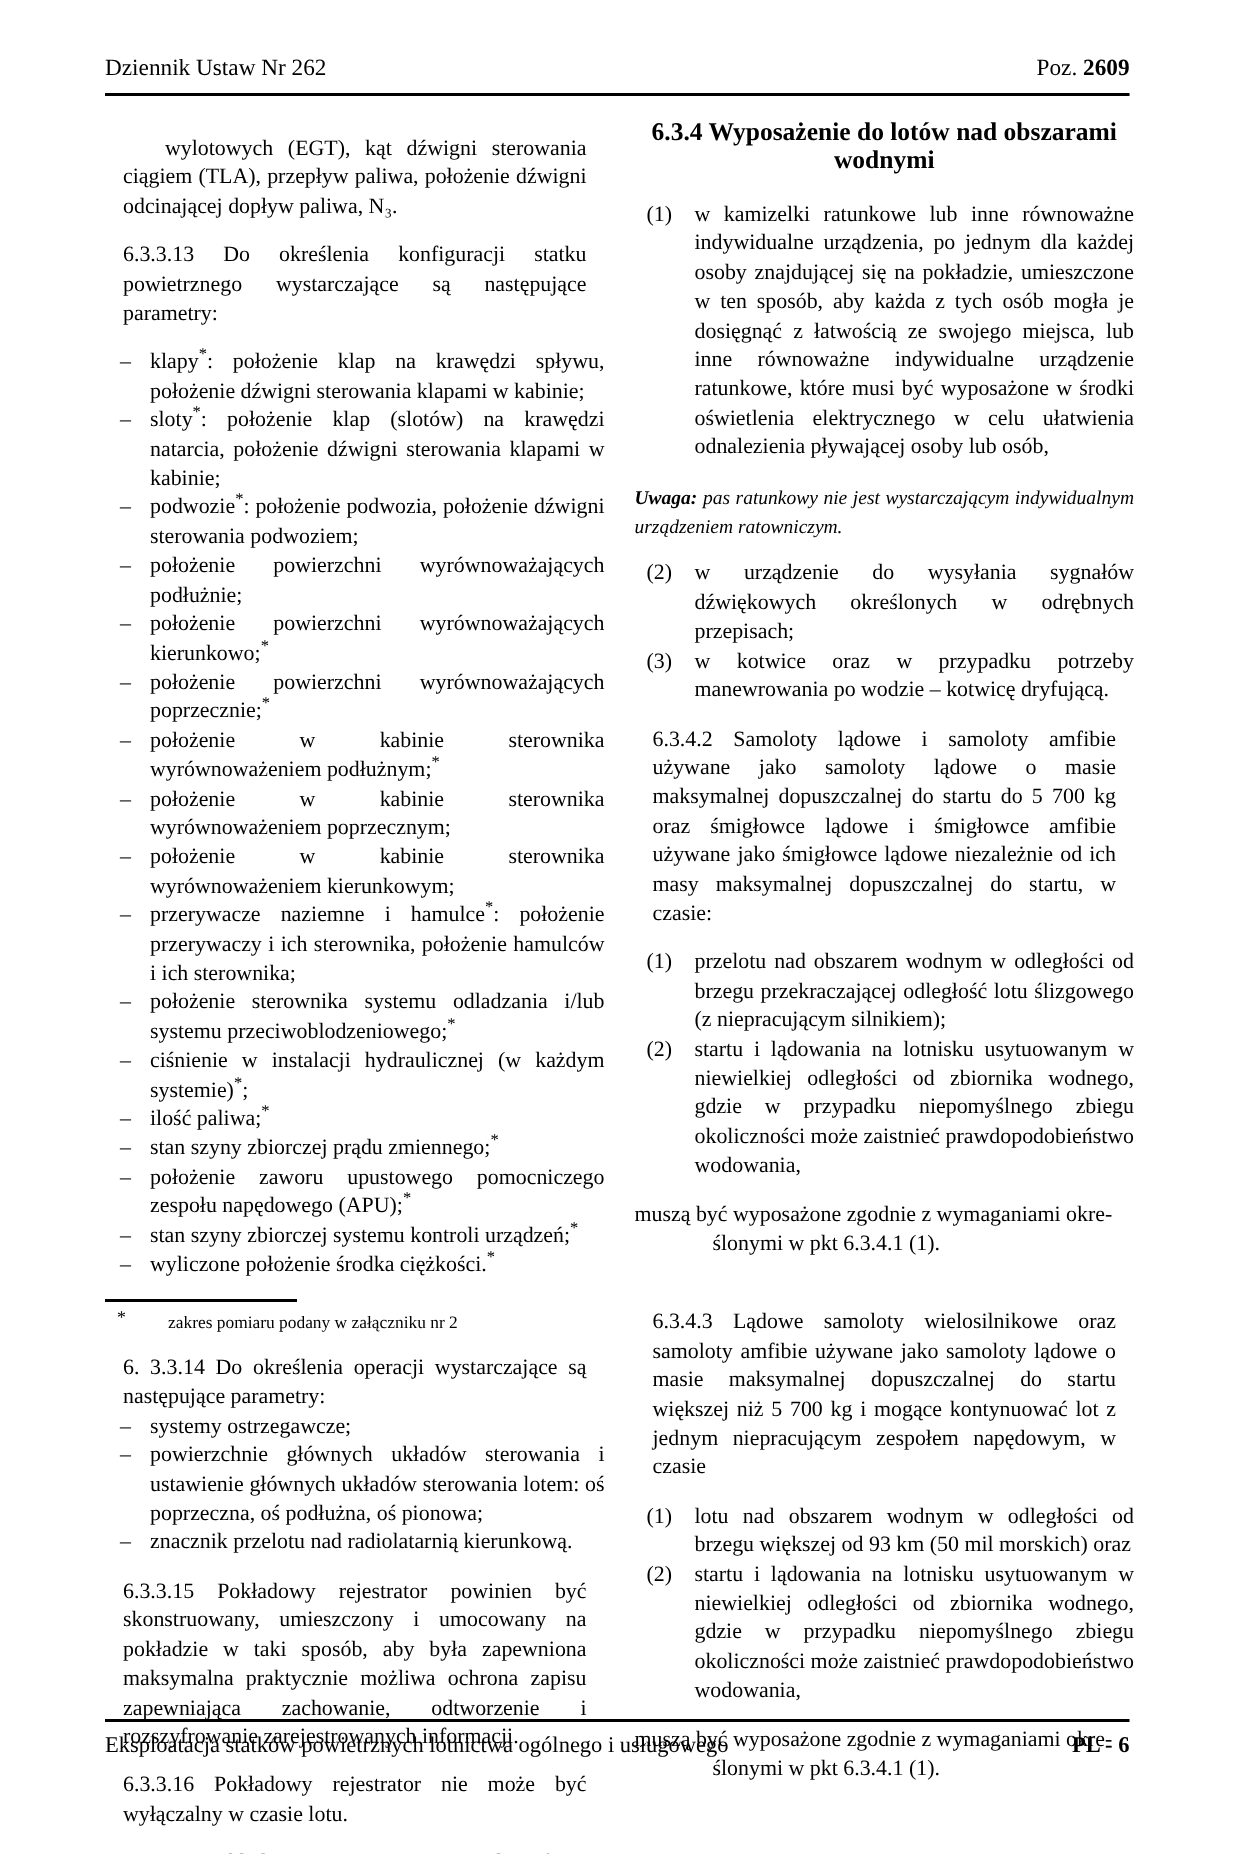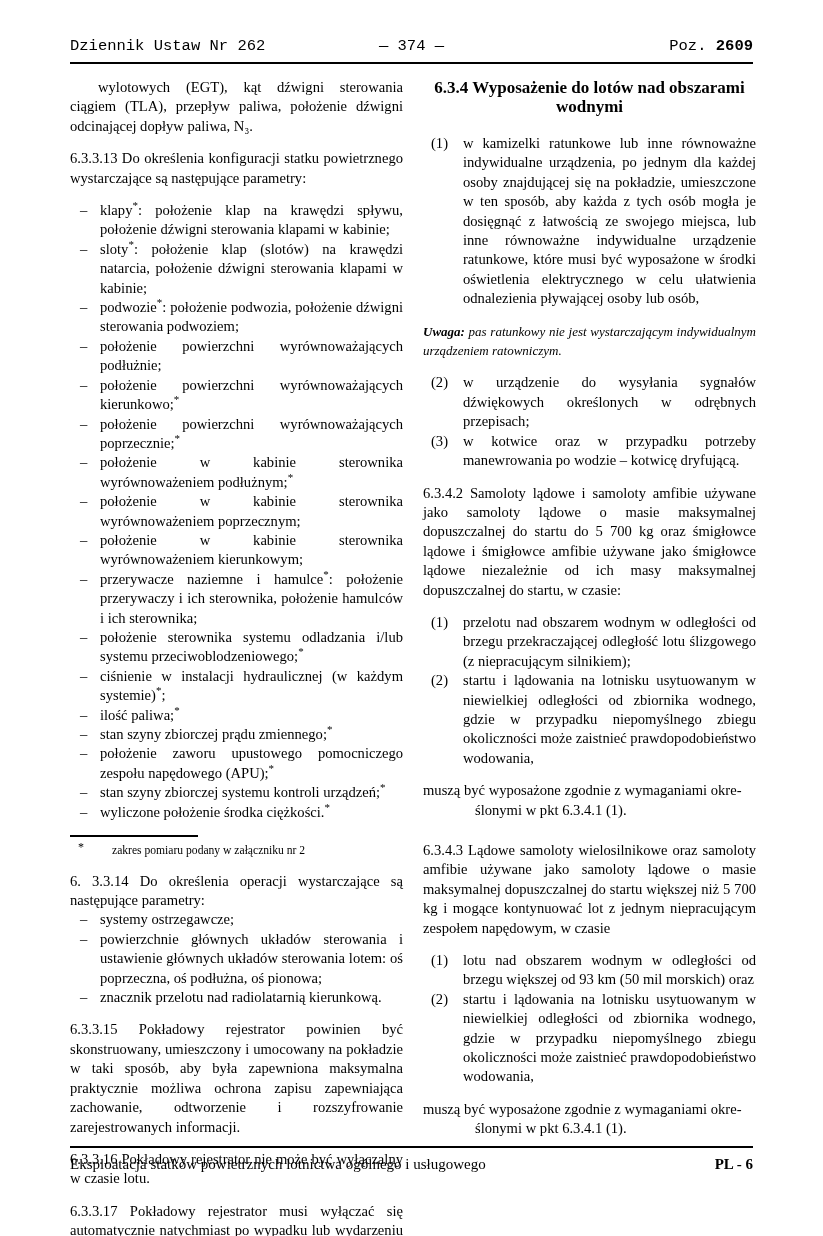--- a/index.html
+++ b/index.html
@@ -24,21 +24,20 @@
 
   
   .running-head {
     position: absolute;
     top: 36px;
     left: 70px;
     right: 70px;
     height: 24px;
     font-size: 15.5px;
     line-height: 20px;
-    font-family: Liberation Mono, monospace;
   }
   .running-head .rh-left {
     position: absolute;
     left: 0;
     top: 0;
     white-space: nowrap;
   }
   .running-head .rh-center {
     position: absolute;
     left: 0;
@@ -75,21 +74,21 @@
   }
   .col {
     position: absolute;
     top: 0;
     width: 333px;
   }
   .col-left  { left: 0; }
   .col-right { left: 353px; }
 
   p, .blk {
-    margin: 0;
+    margin: 12px;
     font-size: 14.6px;
     line-height: 19.4px;
     text-align: justify;
     text-justify: inter-word;
     hyphens: manual;
   }
   .para { margin-bottom: 13px; }
   .para-tight { margin-bottom: 0; }
   .indent-first { text-indent: 28px; }
 
@@ -227,21 +226,20 @@
     white-space: nowrap;
   }
 </style>
 </head>
 <body>
 
 <div class="page">
 
   <div class="running-head">
     <span class="rh-left">Dziennik Ustaw Nr 262</span>
-    <span class="rh-center">— 374 —</span>
     <span class="rh-right"><span>Poz.</span> <b>2609</b></span>
   </div>
   <div class="rule-top"></div>
 
   <div class="columns">
 
     <div class="col col-left">
 
       <p class="para indent-first">wylotowych (EGT), kąt dźwigni sterowania ciągiem (TLA), przepływ paliwa, położenie dźwigni odcinającej dopływ paliwa, N₃.</p>
 

